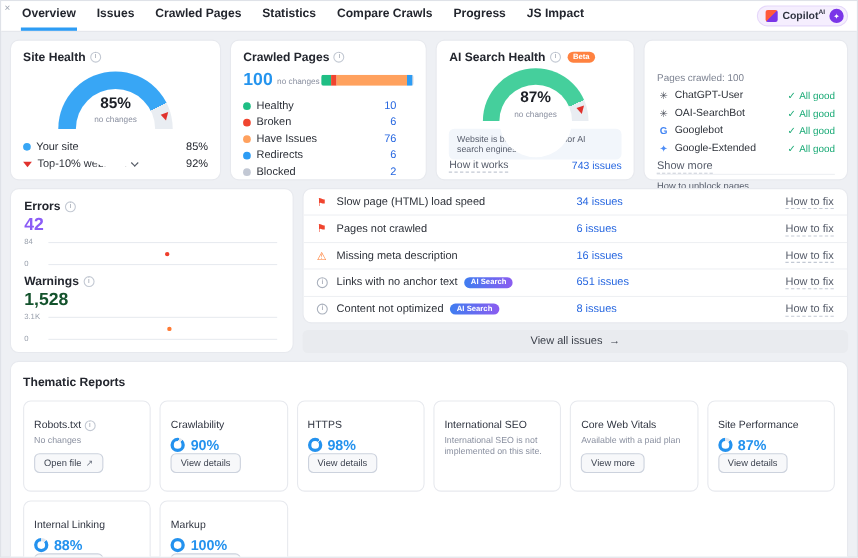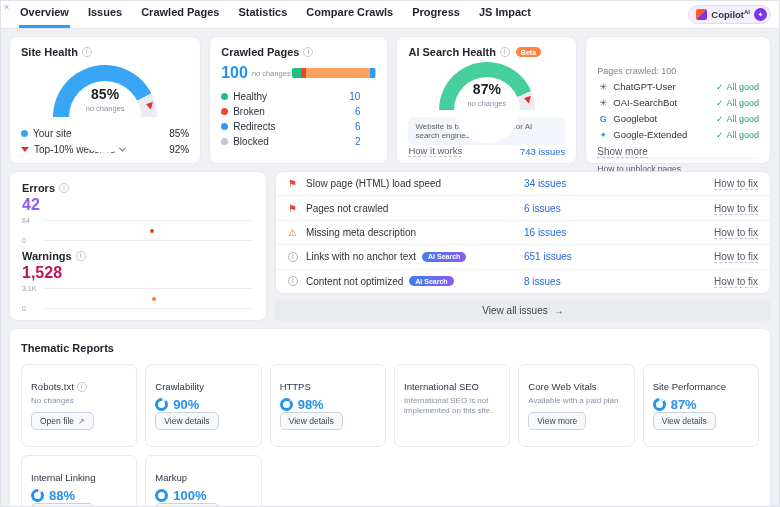--- a/index.html
+++ b/index.html
@@ -71,21 +71,21 @@
   .allgood { margin-left:auto; color:#17a974; font-size:9px; display:flex; align-items:center; gap:3px; }
   .show-more { font-size:10px; margin-top:6px; }
   .blocked-footer { border-top:1px solid #eef0f3; margin-top:auto; padding-top:5px; font-size:8.5px; }
 
   
   .row2 { display:flex; gap:8px; height:150px; }
   .ew-card { width:258px; flex:none; padding:10px 12px; }
   .ew-title { font-size:11px; font-weight:700; }
   .ew-value { font-size:16px; font-weight:700; margin-top:2px; }
   .errors-val { color:#8b5cf6; }
-  .warnings-val { color:#be185d; }
+  .warnings-val { color:#14532d; }
   .mini-chart { position:relative; height:25px; margin-top:4px; margin-bottom:7px; }
   .ylab { position:absolute; font-size:7px; color:#9aa1ad; left:0; }
   .ylab.top { top:-1px; } .ylab.bot { bottom:-1px; }
   .gl { position:absolute; left:22px; right:2px; height:1px; background:#e8ebf0; }
   .gl.t { top:2px; } .gl.b { bottom:2px; }
   .cdot { position:absolute; width:4px; height:4px; border-radius:50%; }
 
   .issues-col { flex:1; display:flex; flex-direction:column; }
   .issues-card { flex:1; display:flex; flex-direction:column; overflow:hidden; }
   .issue-row { display:flex; align-items:center; padding:0 12px; flex:1; border-bottom:1px solid #eef0f3; font-size:10px; }
@@ -193,20 +193,25 @@
             <span class="dot" style="background: rgb(31, 190, 132);"></span>
             <span>Healthy</span>
             <span class="cp-count">10</span>
           </div>
           <div class="cp-row">
             <span class="dot" style="background: rgb(240, 69, 47);"></span>
             <span>Broken</span>
             <span class="cp-count">6</span>
           </div>
           <div class="cp-row">
+            <span class="dot" style="background: rgb(255, 161, 94);"></span>
+            <span>Have Issues</span>
+            <span class="cp-count">76</span>
+          </div>
+          <div class="cp-row">
             <span class="dot" style="background: rgb(45, 156, 244);"></span>
             <span>Redirects</span>
             <span class="cp-count">6</span>
           </div>
           <div class="cp-row">
             <span class="dot" style="background: rgb(194, 200, 212);"></span>
             <span>Blocked</span>
             <span class="cp-count">2</span>
           </div>
         </div>

